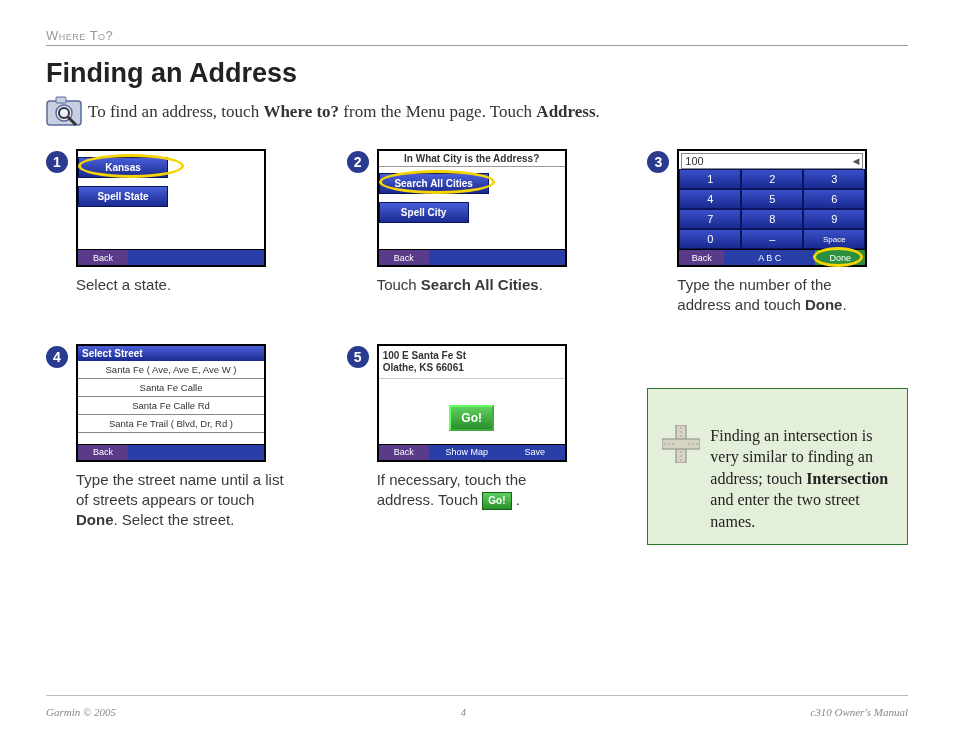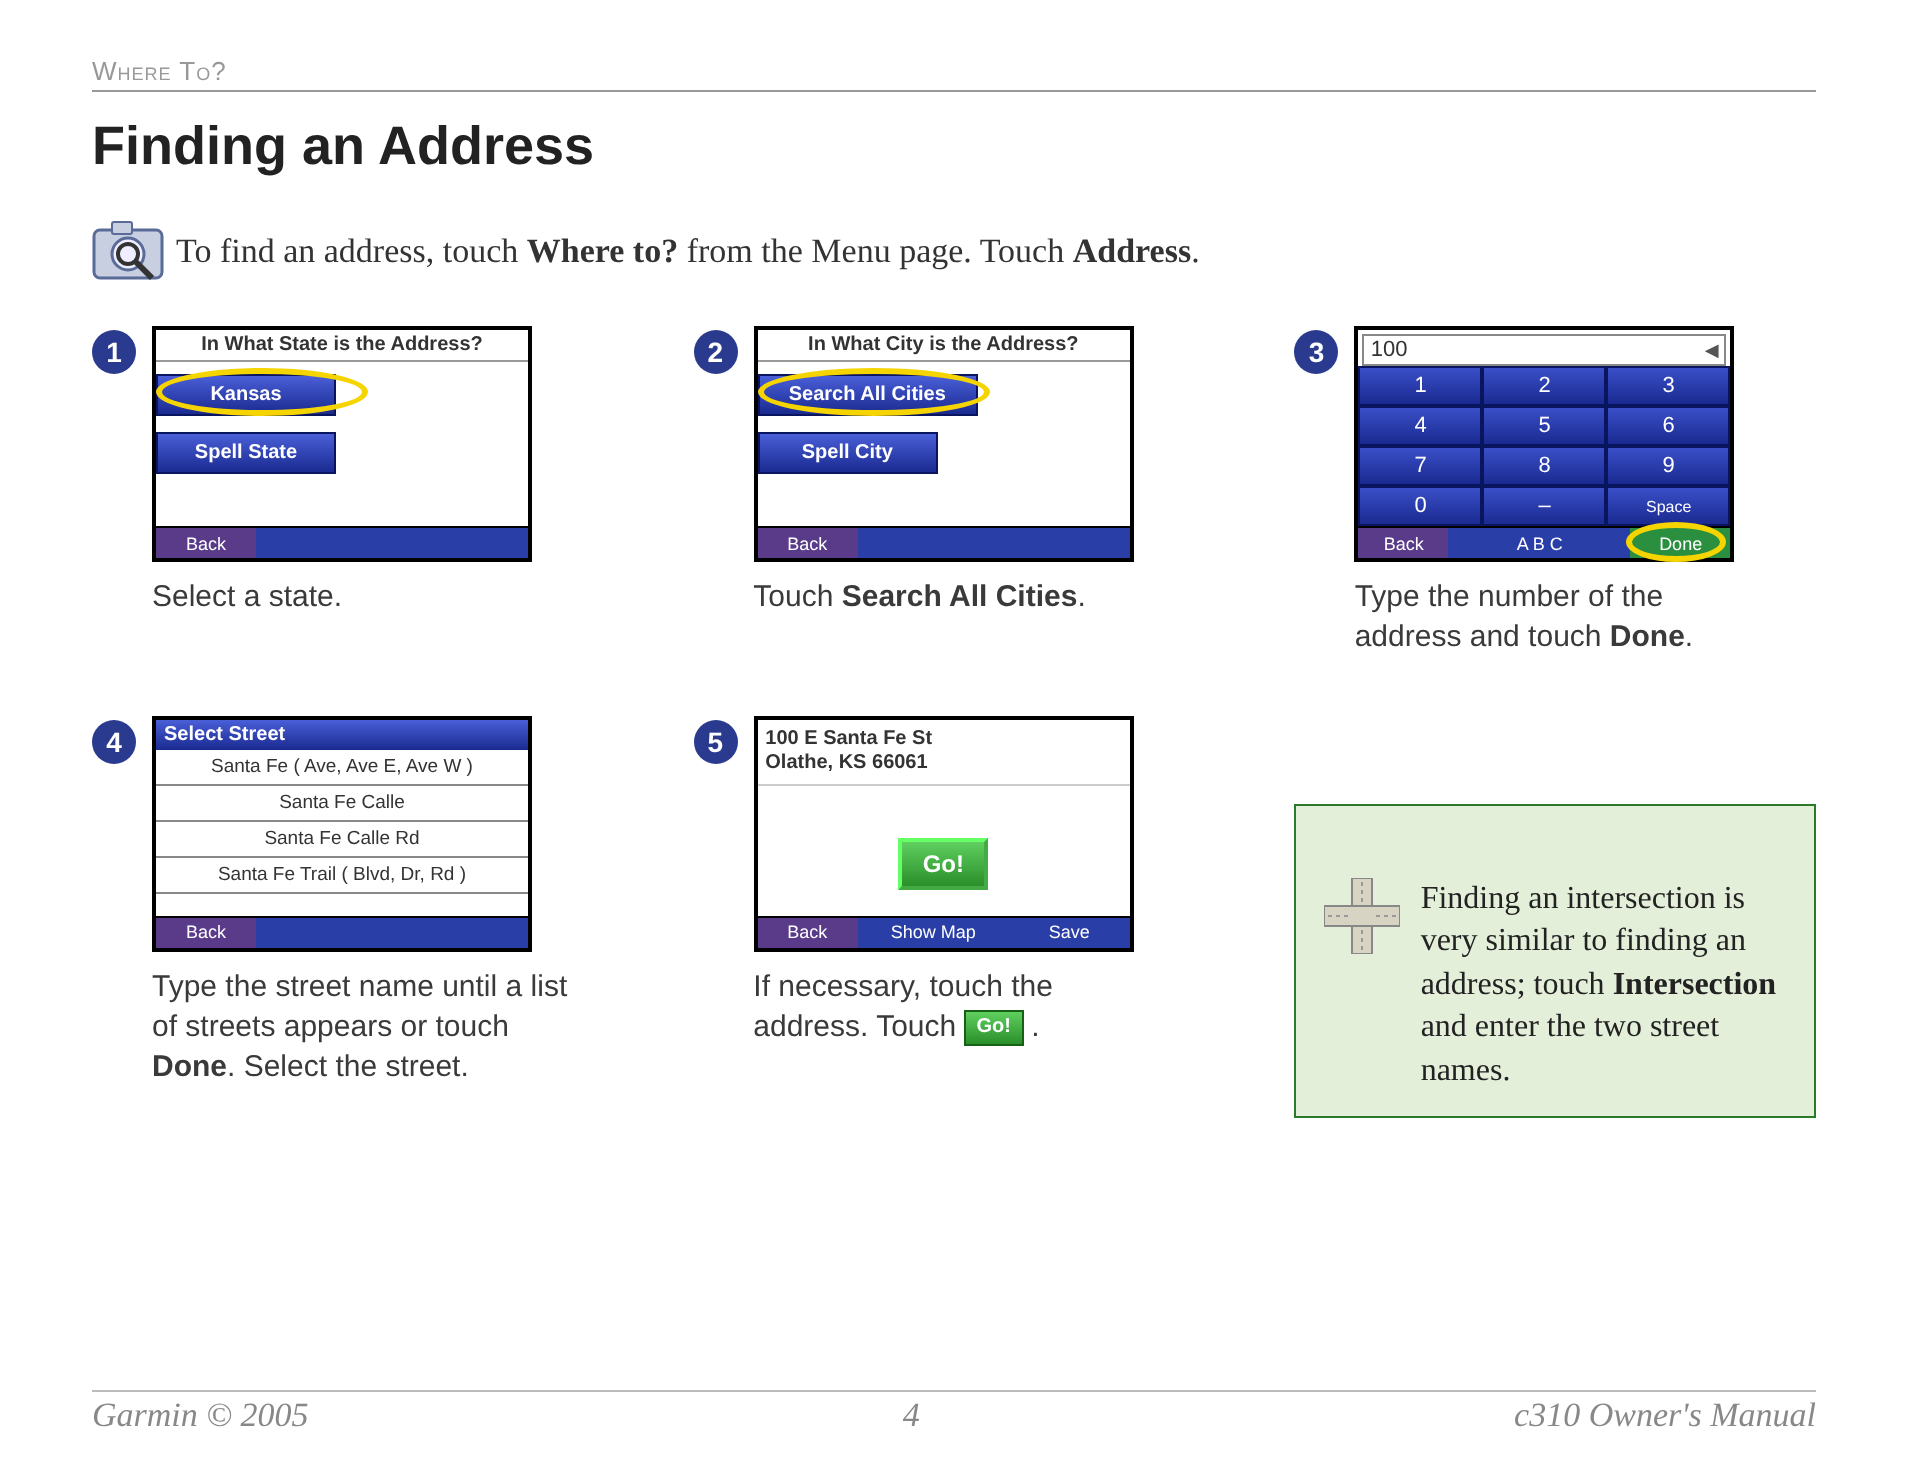--- a/index.html
+++ b/index.html
@@ -19,21 +19,21 @@
     letter-spacing: 0.5px;
     margin-bottom: 2px;
     font-family: Verdana, Geneva, sans-serif;
   }
   .top-rule { border: none; border-top: 1px solid #999; margin-bottom: 12px; }
   h1 {
     font-family: Verdana, Geneva, sans-serif;
     font-weight: bold;
     font-size: 27px;
     color: #222;
-    margin-bottom: 20px;
+    margin-bottom: 6px;
   }
   .intro-row { display: flex; align-items: center; margin-bottom: 20px; }
   .loupe-icon svg { display:block; }
   .intro-text { font-size: 17px; }
   .intro-text b { font-weight: bold; }
 
   .grid {
     display: grid;
     grid-template-columns: 1fr 1fr 1fr;
     column-gap: 40px;
@@ -110,21 +110,21 @@
     padding:12px 14px; font-size:16px; line-height:1.35;
     color:#222; margin-top: 44px;
   }
   .tip-box .tip-row { display:flex; gap:10px; align-items:flex-start;margin-top:24px;}
   .tip-box b { font-weight:bold;}
   .intersect-icon svg { display:block; }
 
   .footer {
     position:absolute; bottom:20px; left:46px; right:46px;
     display:flex; justify-content:space-between;
-    font-style:italic; color:#888; font-size:17px;
+    font-style:italic; color:#888; font-size:11px;
     font-family: Georgia, serif;
   }
   .footer-rule { position:absolute; bottom:42px; left:46px; right:46px; border:none; border-top:1px solid #bbb;}
 </style>
 </head>
 <body>
 
 <div class="breadcrumb">Where To?</div>
 <hr class="top-rule">
 
@@ -144,21 +144,20 @@
     <span>To find an address, touch </span><b>Where to?</b><span> from the Menu page. Touch </span><b>Address</b><span>.</span>
   </div>
 </div>
 
 <div class="grid">
 
   <div class="step">
     <div class="circle-num">1</div>
     <div class="step-col">
       <div class="screen">
-        <div class="screen-title">In What State is the Address?</div>
         <div class="screen-body">
           <div class="ring" style="width:106px;height:24px;top:3px;"></div>
           <div class="blue-btn">Kansas</div>
           <div class="blue-btn">Spell State</div>
         </div>
         <div class="bottom-bar">
           <div class="bb-seg bb-purple">Back</div>
           <div class="bb-seg bb-blue"></div>
         </div>
       </div>

